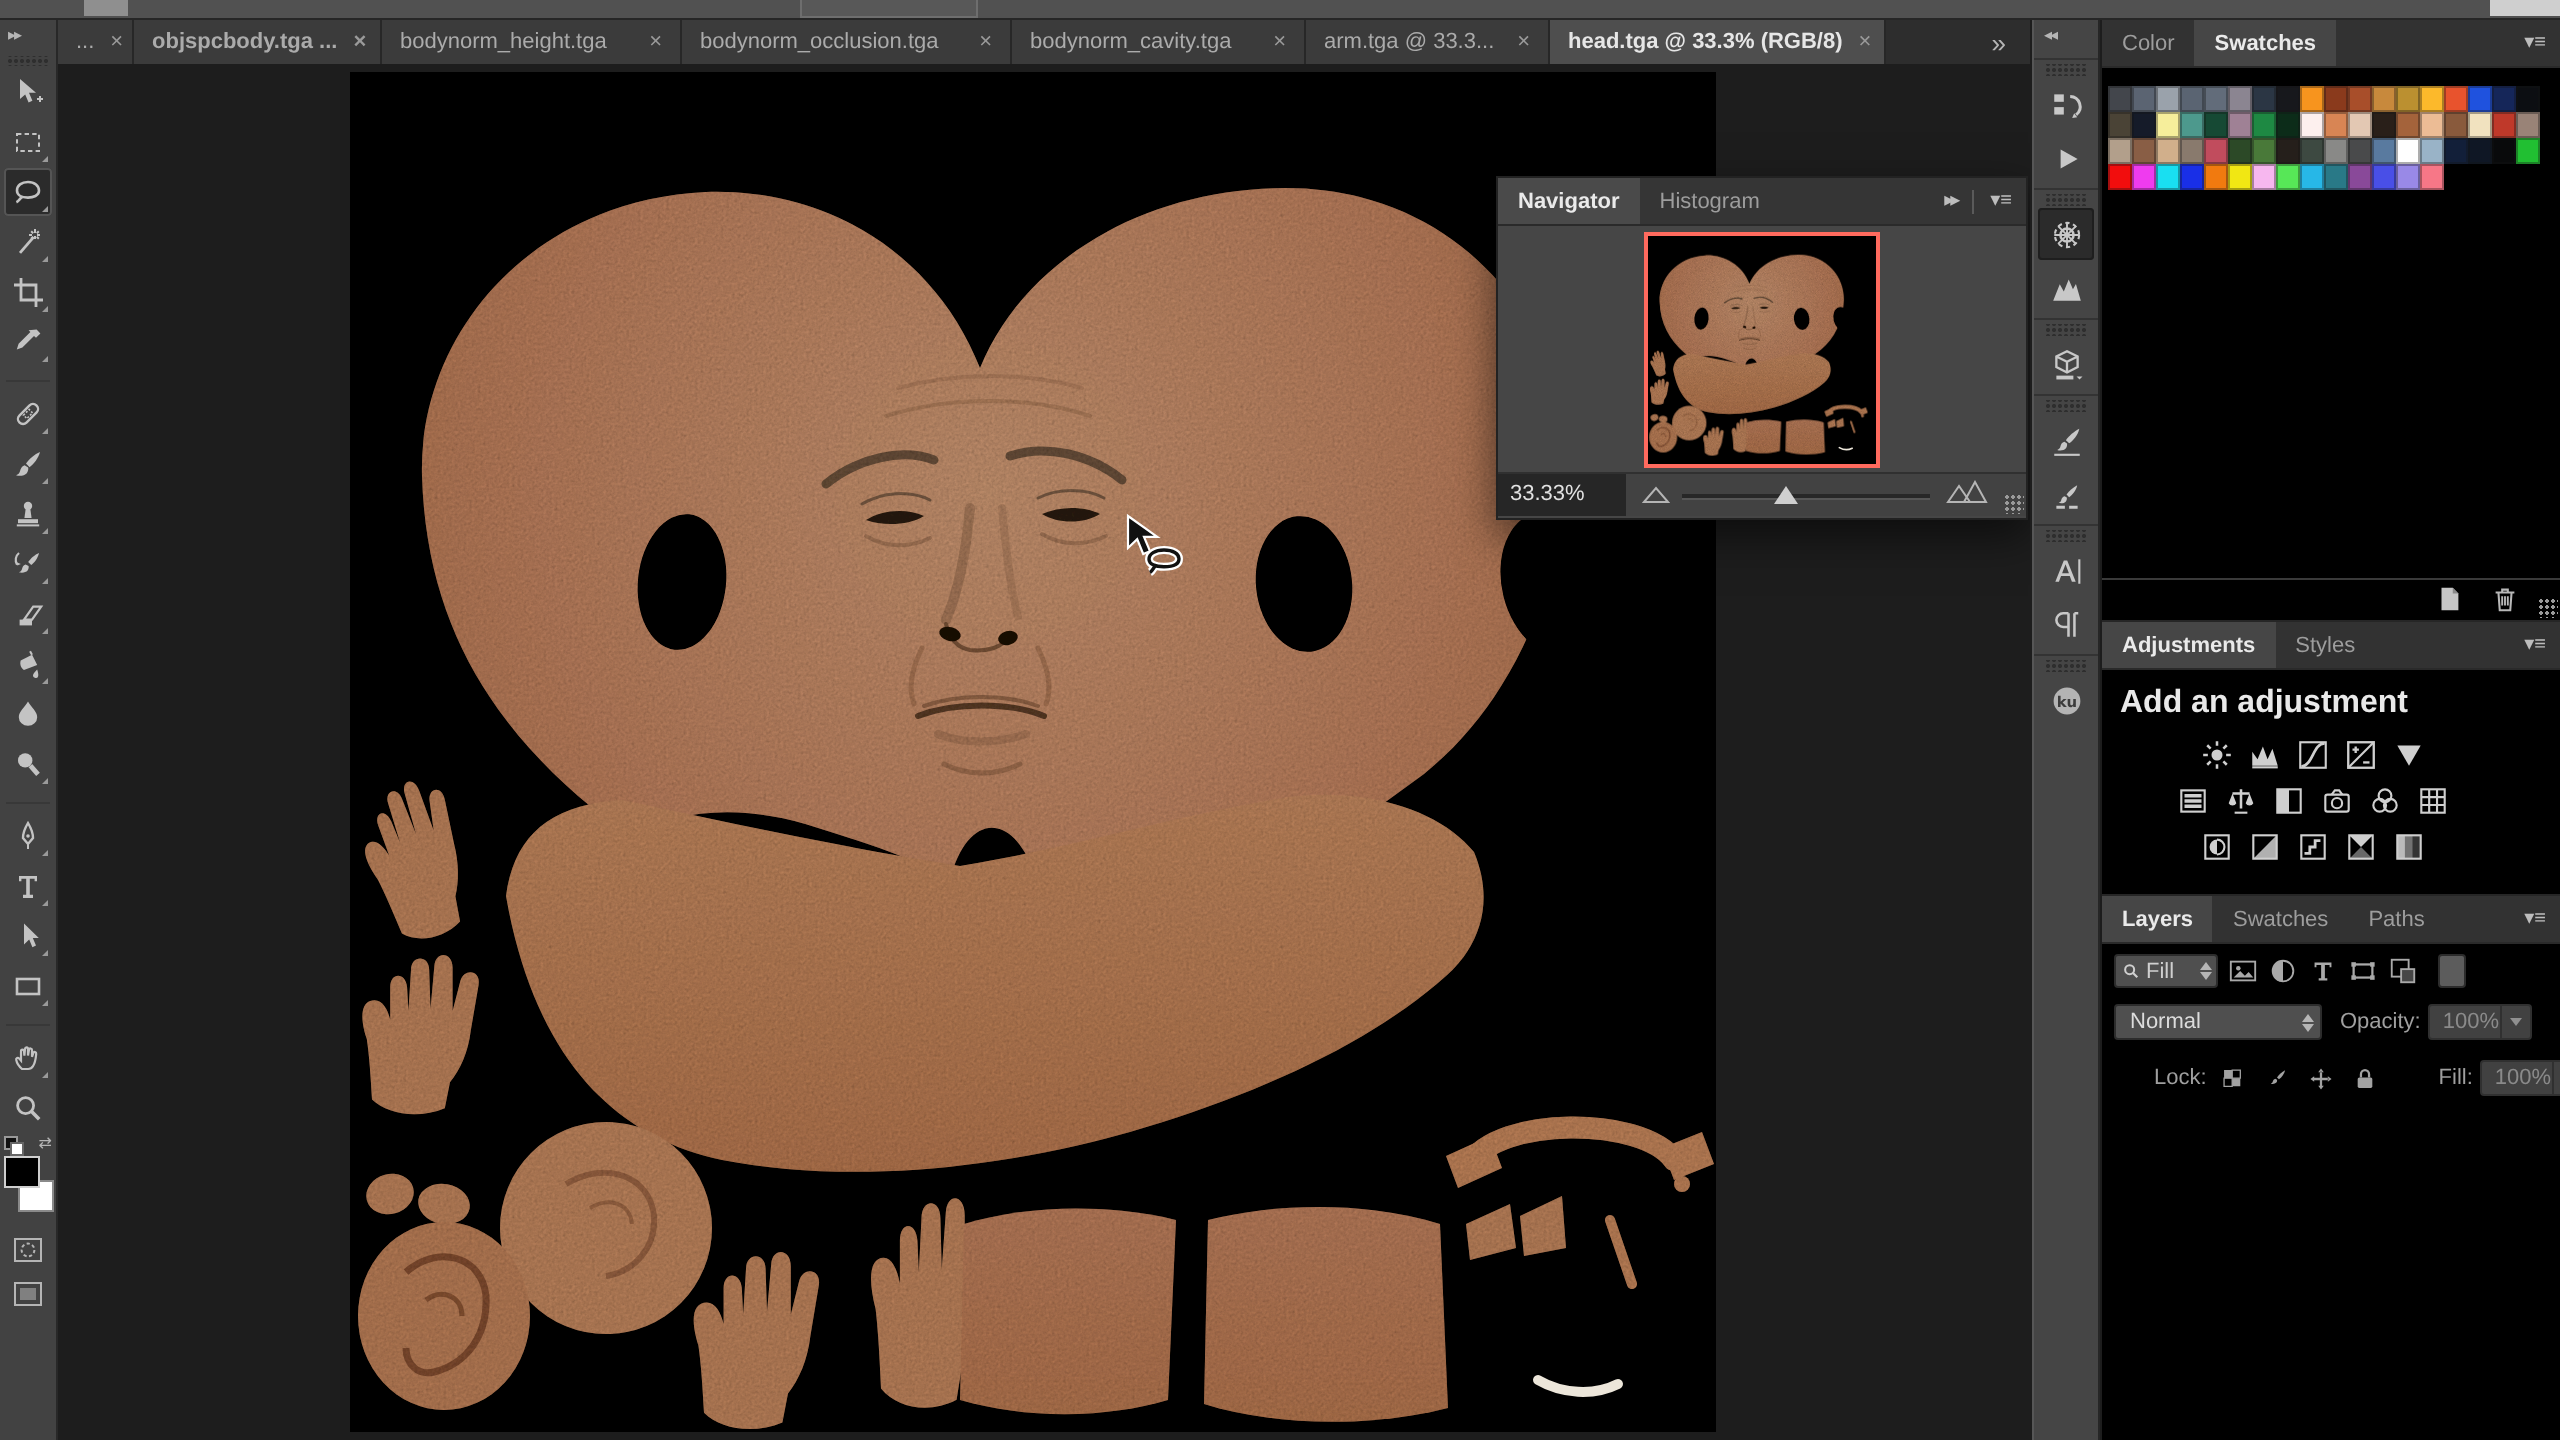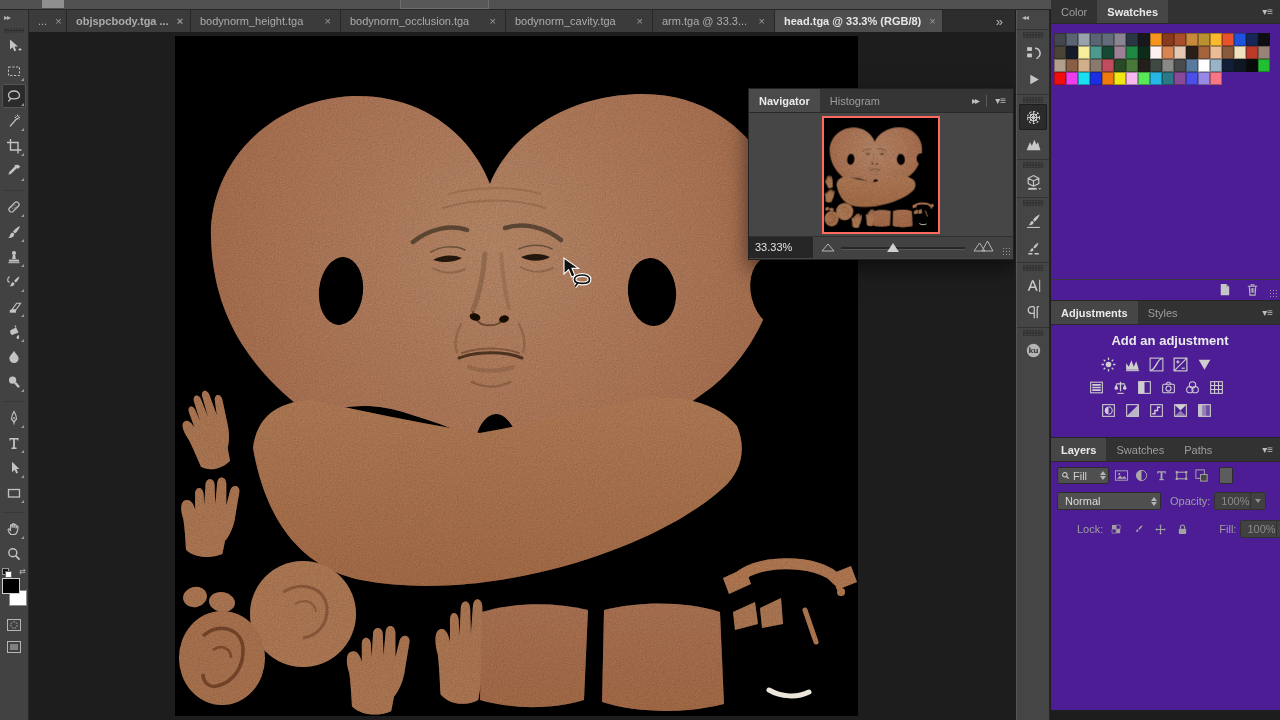--- a/index.html
+++ b/index.html
@@ -55,32 +55,32 @@
   #nav-track{position:absolute;left:92px;right:48px;top:10px;height:2px;background:#272727;border-bottom:1px solid #565656;}
   #nav-thumbtri{position:absolute;left:138px;top:6px;width:0;height:0;border-left:6px solid transparent;border-right:6px solid transparent;border-bottom:9px solid #cfcfcf;}
   #nav-grip{position:absolute;right:1px;bottom:1px;width:10px;height:10px;background-image:radial-gradient(#9a9a9a .8px,transparent 1px);background-size:3px 3px;}
   
   #iconstrip{left:1016px;top:10px;width:34px;height:710px;background:#454545;border-left:1px solid #565656;border-right:1px solid #262626;box-sizing:border-box;}
   .strip-grip{height:6px;margin:2px 6px 1px 6px;background-image:radial-gradient(#2e2e2e 1px,transparent 1.1px);background-size:3px 3px;background-position:center;}
   .strip-sep{height:1px;background:#333;margin:2px 0;}
   .strip-icon{width:28px;height:26px;margin:1px auto;display:flex;align-items:center;justify-content:center;color:#c8c8c8;border-radius:2px;}
   .strip-icon.selected{background:#2b2b2b;box-shadow:inset 0 0 0 1px #1e1e1e;}
   
-  #panels{left:1051px;top:0;width:229px;height:710px;background:#4c1d95;}
+  #panels{left:1051px;top:10px;width:229px;height:710px;background:#000000;}
   .ptabs{height:23px;background:#323232;display:flex;align-items:stretch;border-bottom:1px solid #2a2a2a;}
   
   #swatches-sec{position:absolute;left:0;top:0;width:229px;height:300px;}
   #swatch-grid{position:absolute;left:3px;top:33px;display:grid;grid-template-columns:repeat(18,12px);grid-auto-rows:13px;}
   .sw{width:12px;height:13px;box-shadow:inset 0 0 0 1px rgba(20,20,20,.35);}
   #swatches-foot{position:absolute;left:0;bottom:0;width:229px;height:20px;border-top:1px solid #3a3a3a;}
   #swatches-foot .ic{position:absolute;top:2px;color:#b8b8b8;}
   #swatches-foot .grip2{position:absolute;right:1px;bottom:1px;width:10px;height:10px;background-image:radial-gradient(#9a9a9a .8px,transparent 1px);background-size:3px 3px;}
   
   #adjust-sec{position:absolute;left:0;top:300px;width:229px;height:137px;border-top:1px solid #262626;}
-  #adj-heading{font-weight:bold;color:#e9e9e9;font-size:13px;padding:8px 0 2px 9px;text-align:center;}
+  #adj-heading{font-weight:bold;color:#e9e9e9;font-size:16px;padding:8px 0 2px 9px;}
   .adj-row{display:flex;gap:7px;margin-top:6px;}
   .adj-row.r1,.adj-row.r3{padding-left:49px;}
   .adj-row.r2{padding-left:37px;}
   .adj-ic{width:17px;height:17px;color:#cfcfcf;display:flex;align-items:center;justify-content:center;}
   
   #layers-sec{position:absolute;left:0;top:437px;width:229px;height:273px;border-top:1px solid #262626;}
   #filter-row{height:23px;display:flex;align-items:center;padding:2px 4px 0 6px;gap:2px;}
   #kind-combo{width:52px;height:17px;background:#4f4f4f;border:1px solid #2c2c2c;border-radius:2px;display:flex;align-items:center;gap:3px;padding:0 2px 0 3px;box-sizing:border-box;color:#cfcfcf;}
   .updown{display:flex;flex-direction:column;gap:1px;margin-left:auto;}
   .updown i{width:0;height:0;border-left:3px solid transparent;border-right:3px solid transparent;}

